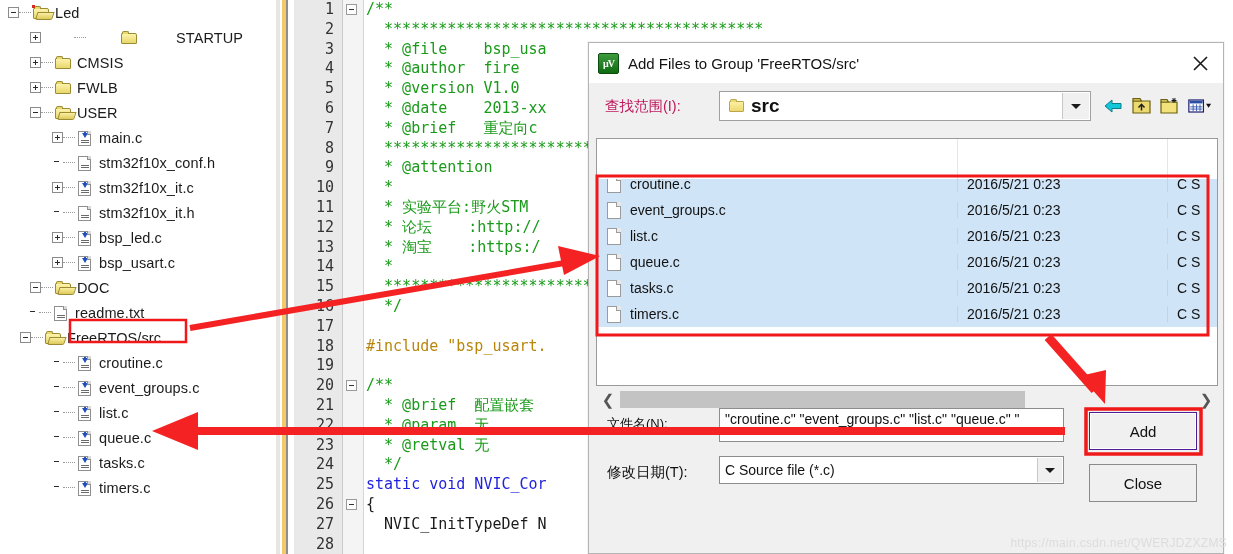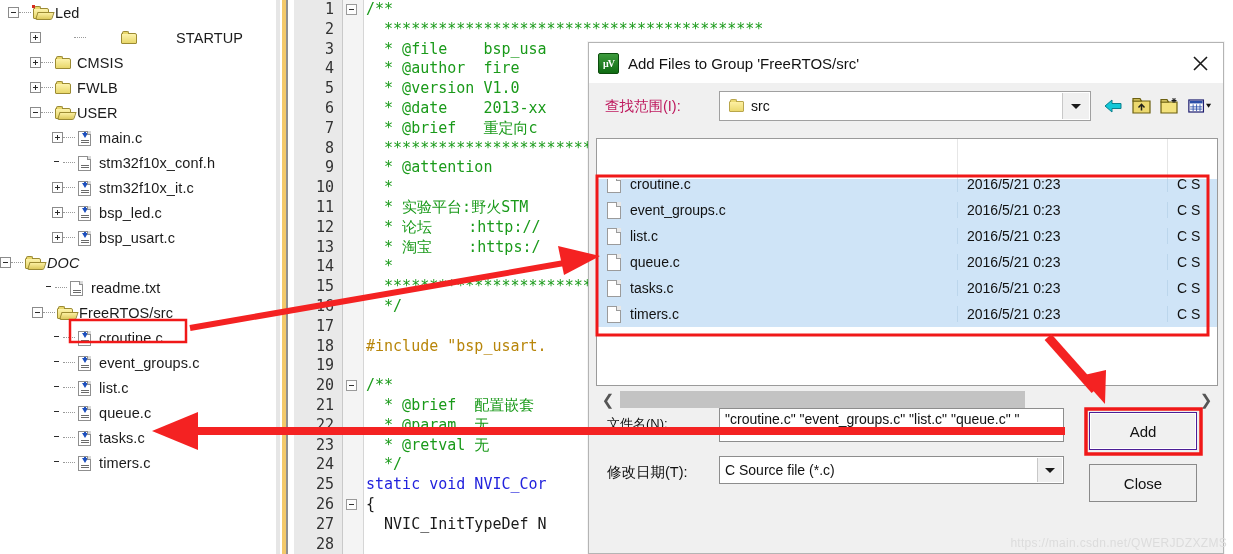--- a/index.html
+++ b/index.html
@@ -153,21 +153,21 @@
   }
   .combo .cfold i{
     position:absolute;left:0;top:1px;width:15px;height:11px;display:block;
     background:linear-gradient(#fdf0a2,#ebd970);border:1px solid #b9a64a;
     border-radius:1px;box-sizing:border-box;
   }
   .combo .cfold i::before{
     content:"";position:absolute;left:0;top:-3px;width:7px;height:3px;background:#ecda72;
     border:1px solid #b9a64a;border-bottom:none;border-radius:2px 2px 0 0;box-sizing:border-box;
   }
-  .combo .ctxt{font-size:14px;color:#111;font-weight:normal;}
+  .combo .ctxt{font-size:19px;color:#111;font-weight:bold;}
   .combo .carrow{
     position:absolute;right:1px;top:1px;width:26px;height:26px;background:#f0f0f0;
     border-left:1px solid #c8c8c8;display:flex;align-items:center;justify-content:center;
   }
   .tri-down{
     width:0;height:0;border-left:5px solid transparent;border-right:5px solid transparent;
     border-top:5px solid #1a1a1a;
   }
   .tbar{position:absolute;left:513px;top:8px;width:110px;height:30px;display:flex;align-items:center;gap:7px;}
   .tbtn{width:24px;height:24px;position:relative;display:flex;align-items:center;justify-content:center;}
@@ -329,20 +329,30 @@
           <span class="ico">
             <span class="fileic">
               <span class="lines"></span>
               <span class="stem"></span>
               <span class="arw"></span>
             </span>
           </span>
           <span class="lbl">stm32f10x_it.c</span>
         </div>
         <div class="tnode" style="padding-left: 52px;">
+          <span class="expander none"></span>
+          <span class="dots"></span>
+          <span class="ico">
+            <span class="fileic">
+              <span class="lines"></span>
+            </span>
+          </span>
+          <span class="lbl">stm32f10x_it.h</span>
+        </div>
+        <div class="tnode" style="padding-left: 52px;">
           <span class="expander plus"></span>
           <span class="dots"></span>
           <span class="ico">
             <span class="fileic">
               <span class="lines"></span>
               <span class="stem"></span>
               <span class="arw"></span>
             </span>
           </span>
           <span class="lbl">bsp_led.c</span>
@@ -352,39 +362,39 @@
           <span class="dots"></span>
           <span class="ico">
             <span class="fileic">
               <span class="lines"></span>
               <span class="stem"></span>
               <span class="arw"></span>
             </span>
           </span>
           <span class="lbl">bsp_usart.c</span>
         </div>
-        <div class="tnode" style=" font-style: italic;">
+        <div class="tnode" style="padding-left: 30px;">
           <span class="expander minus"></span>
           <span class="dots"></span>
           <span class="ico">
             <span class="folder open"></span>
           </span>
           <span class="lbl">DOC</span>
         </div>
-        <div class="tnode" style="padding-left: 44px;">
+        <div class="tnode" style="padding-left: 28px;">
           <span class="expander none"></span>
           <span class="dots"></span>
           <span class="ico">
             <span class="fileic">
               <span class="lines"></span>
             </span>
           </span>
           <span class="lbl">readme.txt</span>
         </div>
-        <div class="tnode" style="padding-left: 32px;">
+        <div class="tnode" style="padding-left: 20px;">
           <span class="expander minus"></span>
           <span class="dots"></span>
           <span class="ico">
             <span class="folder open"></span>
           </span>
           <span class="lbl">FreeRTOS/src</span>
         </div>
         <div class="tnode" style="padding-left: 52px;">
           <span class="expander none"></span>
           <span class="dots"></span>

